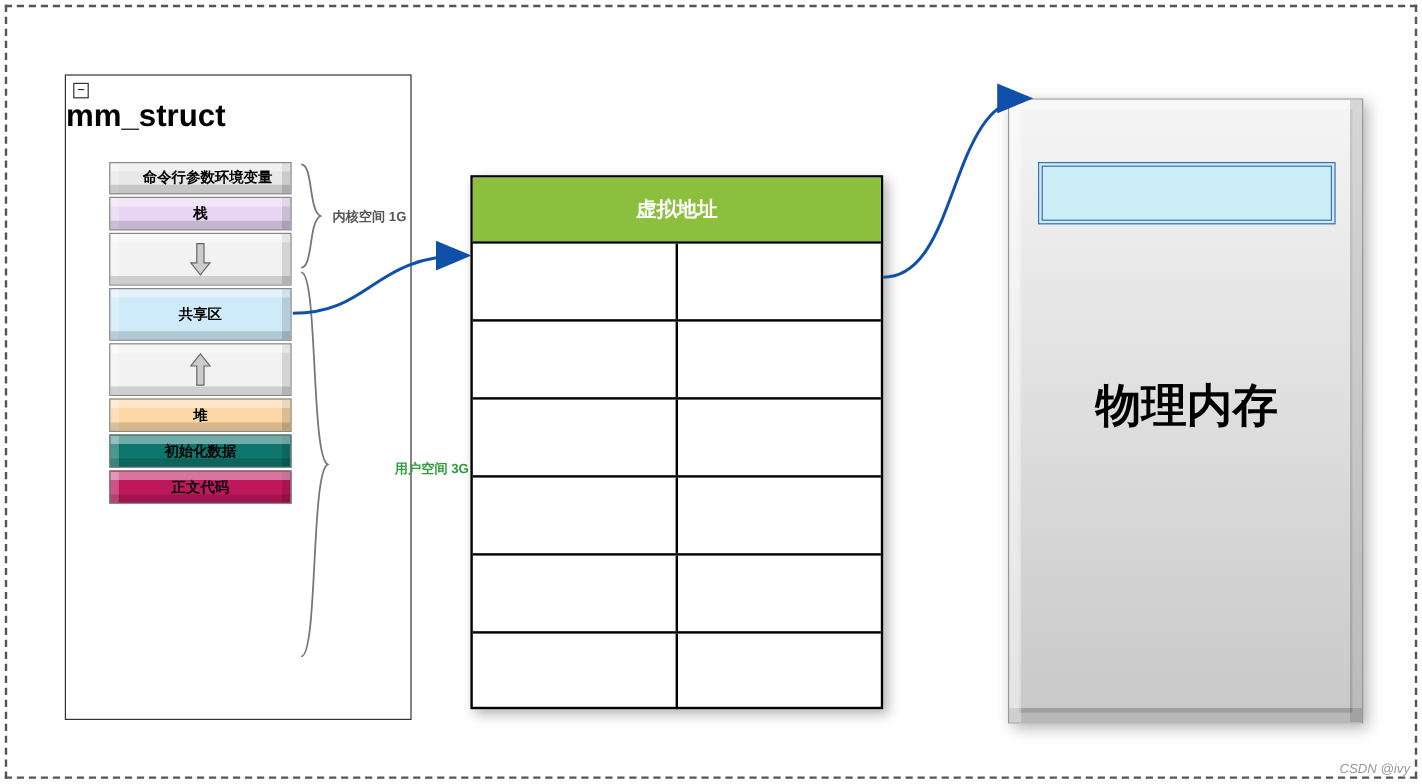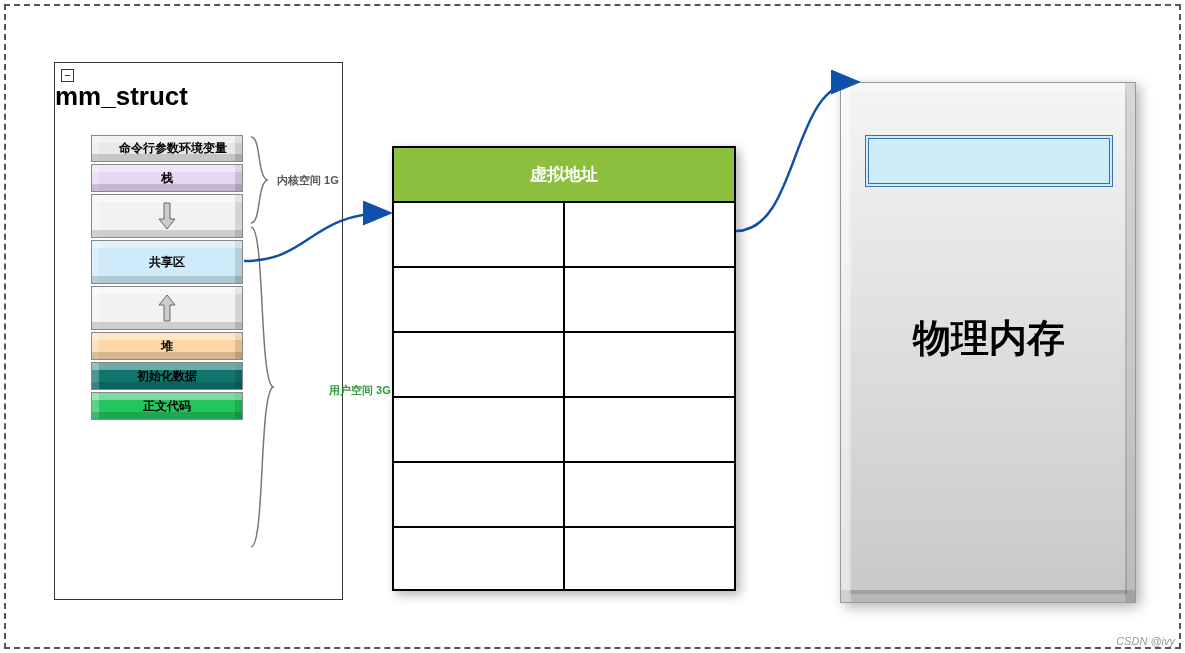--- a/index.html
+++ b/index.html
@@ -18,21 +18,21 @@
 
 .kernel-box { height: 86px; background: linear-gradient(#eee,#bbb); }
 .watermark { position:absolute; right:6px; bottom:4px; font-size:9px; color:#666; font-weight:normal; }
 .cmdline { height: 27px; background: #e8e8e8; padding-left: 12px; }
 .stack-box { height: 28px; background: #e8d6f4; }
 .arrow-box { height: 44px; background: #f2f2f2; display:flex; align-items:center; justify-content:center; }
 .shared-box { height: 44px; background: #cfeaf9; }
 .heap-box { height: 28px; background: #fdd6a5; }
 .uninit-box { height: 28px; background: #f7a8a2; }
 .init-box { height: 28px; background: #0f766e; }
-.text-box { height: 28px; background: #22c55e; }
+.text-box { height: 28px; background: #be185d; }
 
 .brace-svg { position: absolute; }
 .brace-label { position: absolute; font-size: 11px; font-weight: bold; white-space: nowrap; }
 
 .arrow-down, .arrow-up { width:18px; height:30px; }
 
 
 .page-table { position: absolute; left: 392px; top: 146px; width: 344px; height: 445px; border: 2px solid #000; background:#fff; box-shadow: 4px 4px 10px rgba(0,0,0,0.3); }
 .pt-header { display:flex; height: 53px; }
 .pt-header-cell { flex:1; background: #8bbf3d; color:#fff; font-weight:bold; font-size:17px; display:flex; align-items:center; justify-content:center; border-right:2px solid #000; }

